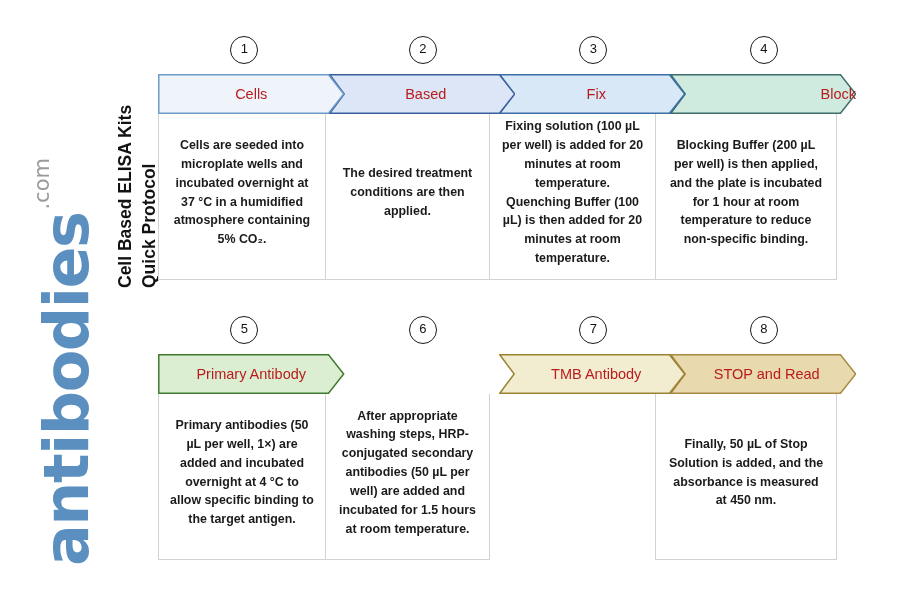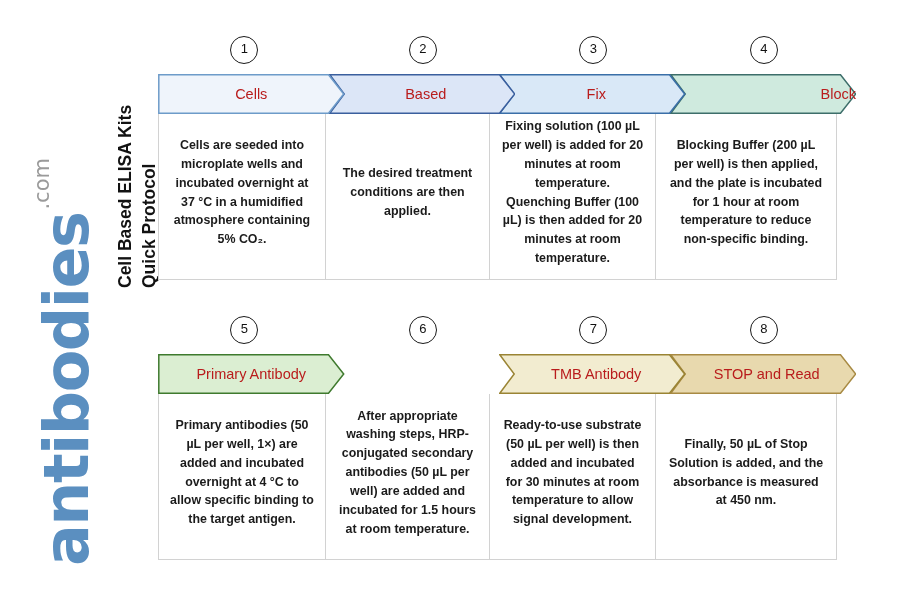--- a/index.html
+++ b/index.html
@@ -215,22 +215,19 @@
           <span style="margin-left: 8px;">STOP and Read</span>
         </div>
       </div>
     <div class="panels">
         <div class="panel" style="left: 0px; width: 168px;">
           <p>Primary antibodies (50 µL per well, 1×) are added and incubated overnight at 4 °C to allow specific binding to the target antigen.</p>
         </div>
         <div class="panel" style="left: 167px; width: 165px;">
           <p>After appropriate washing steps, HRP-conjugated secondary antibodies (50 µL per well) are added and incubated for 1.5 hours at room temperature.</p>
         </div>
-        <div class="panel" style="left: 331px; width: 167px;">
-          <p>Ready-to-use substrate (50 µL per well) is then added and incubated for 30 minutes at room temperature to allow signal development.</p>
-        </div>
         <div class="panel" style="left: 497px; width: 182px; align-items: center;">
           <p>Finally, 50 µL of Stop Solution is added, and the absorbance is measured at 450 nm.</p>
         </div>
       </div>
   </div>
 
 </div>
 
 </body></html>

